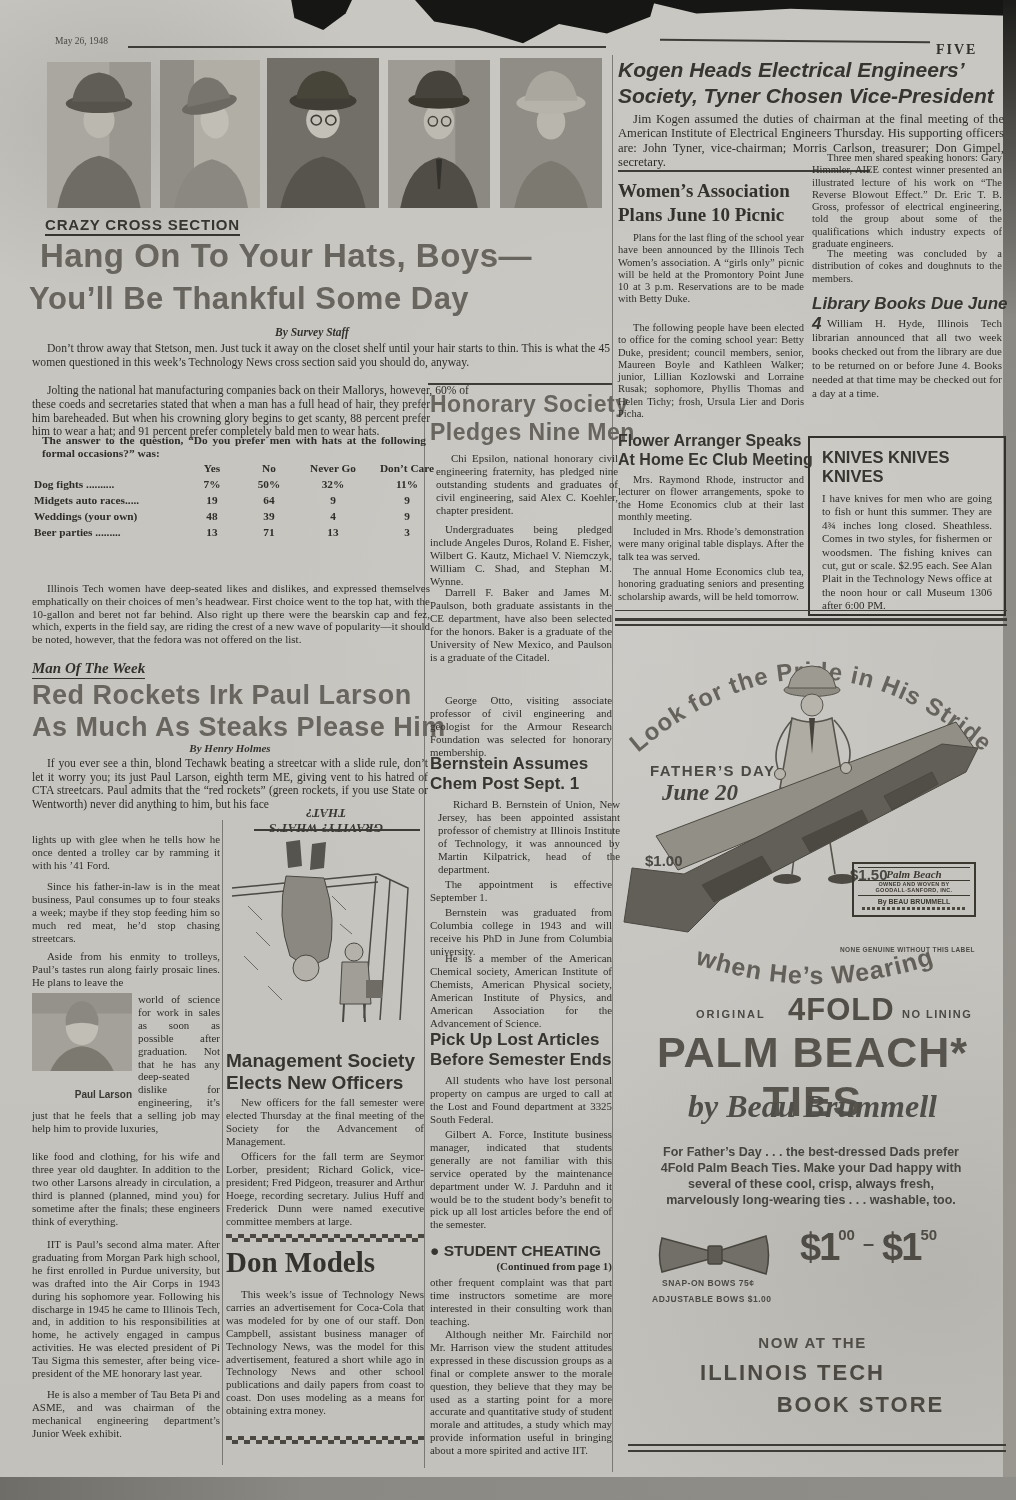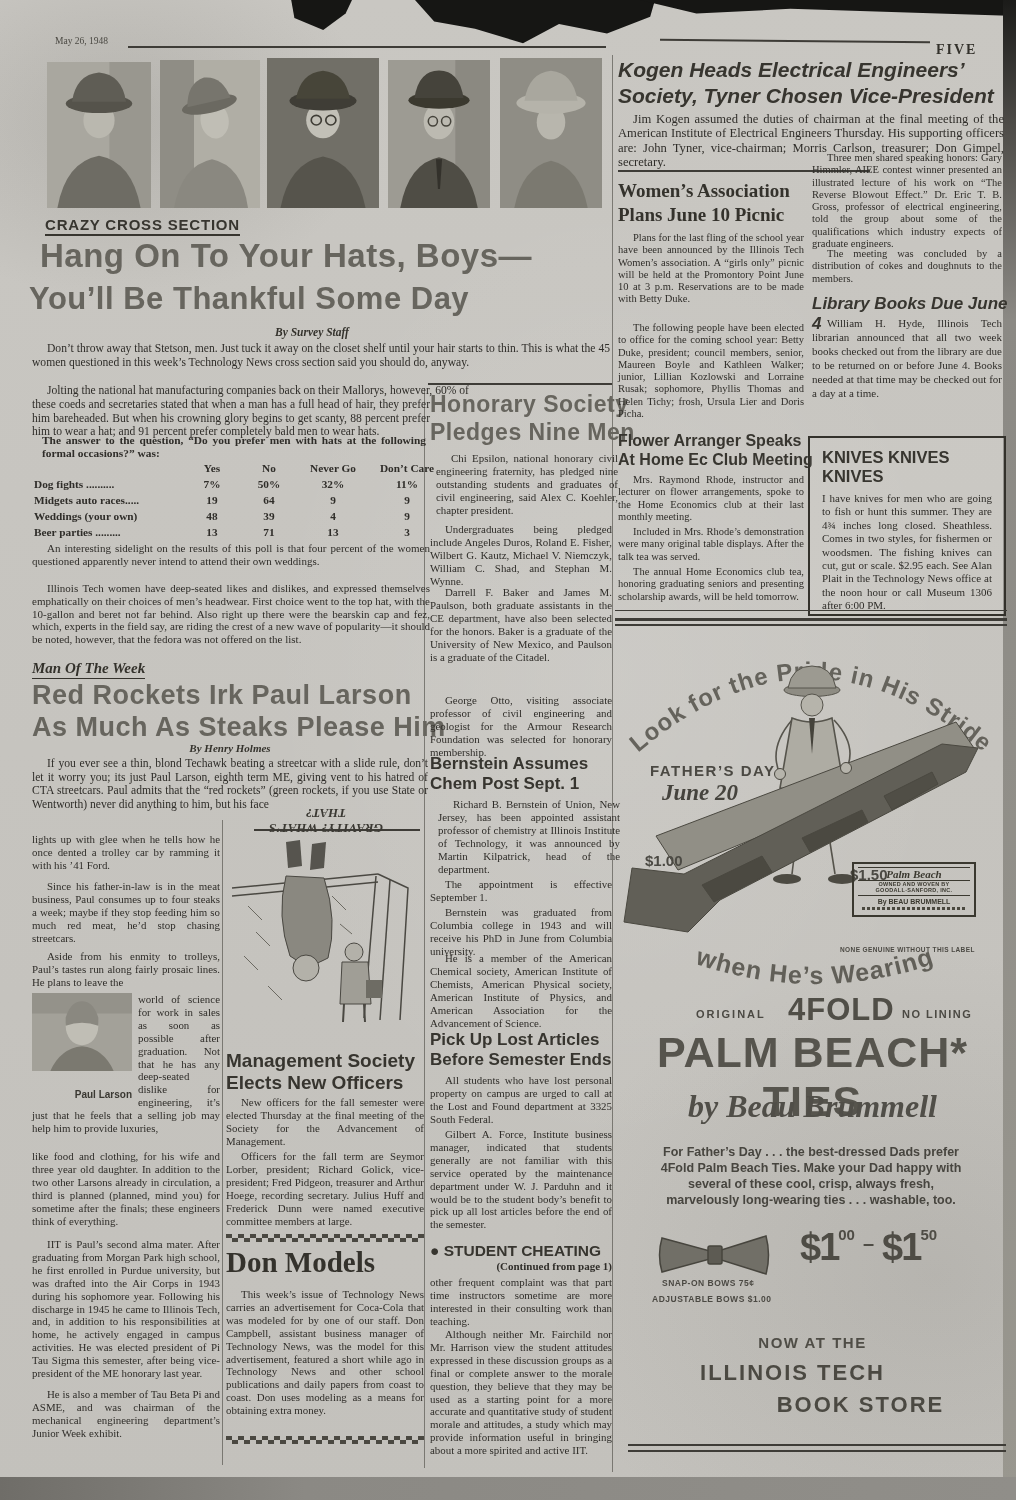--- a/index.html
+++ b/index.html
@@ -164,21 +164,20 @@
     </div>
     <div class="trow">
       <span>Beer parties .........</span>
       <span class="num">13</span>
       <span class="num">71</span>
       <span class="num">13</span>
       <span class="num">3</span>
     </div>
   </div>
 
-  <div class="abs jp ind" style="left:32px;top:542px;width:398px;font-size:11px;line-height:12.8px;">An interesting sidelight on the results of this poll is that four percent of the women questioned apparently never intend to attend their own weddings.</div>
   <div class="abs jp ind" style="left:32px;top:582px;width:398px;font-size:11px;line-height:12.8px;">Illinois Tech women have deep-seated likes and dislikes, and expressed themselves emphatically on their choices of men’s headwear. First choice went to the top hat, with the 10-gallon and beret not far behind. Also right up there were the bearskin cap and fez, which, experts in the field say, are riding the crest of a new wave of popularity—it should be noted, however, that the fedora was not offered on the list.</div>
 
   <div class="abs" style="left:32px;top:660px;font-weight:bold;font-style:italic;font-size:15px;color:#33312b;border-bottom:1.5px solid #33312b;padding-bottom:1px;">Man Of The Week</div>
   <div class="abs gray-head" style="left:32px;top:680px;font-size:27px;">Red Rockets Irk Paul Larson</div>
   <div class="abs gray-head" style="left:32px;top:712px;font-size:27px;">As Much As Steaks Please Him</div>
   <div class="abs byline" style="left:32px;top:742px;width:396px;font-size:11px;">By Henry Holmes</div>
   <div class="abs jp ind" style="left:32px;top:757px;width:396px;">If you ever see a thin, blond Techawk beating a streetcar with a slide rule, don’t let it worry you; its just Paul Larson, eighth term ME, giving vent to his hatred of CTA streetcars. Paul admits that the “red rockets” (green rockets, if you use State or Wentworth) never did anything to him, but his face</div>
   <div class="hr" style="left:254px;top:829px;width:166px;height:1.5px;"></div>
   <div class="abs np" style="left:32px;top:833px;width:188px;">lights up with glee when he tells how he once dented a trolley car by ramming it with his ’41 Ford.</div>
   <div class="abs np ind" style="left:32px;top:880px;width:188px;">Since his father-in-law is in the meat business, Paul consumes up to four steaks a week; maybe if they stop feeding him so much red meat, he’d stop chasing streetcars.</div>

